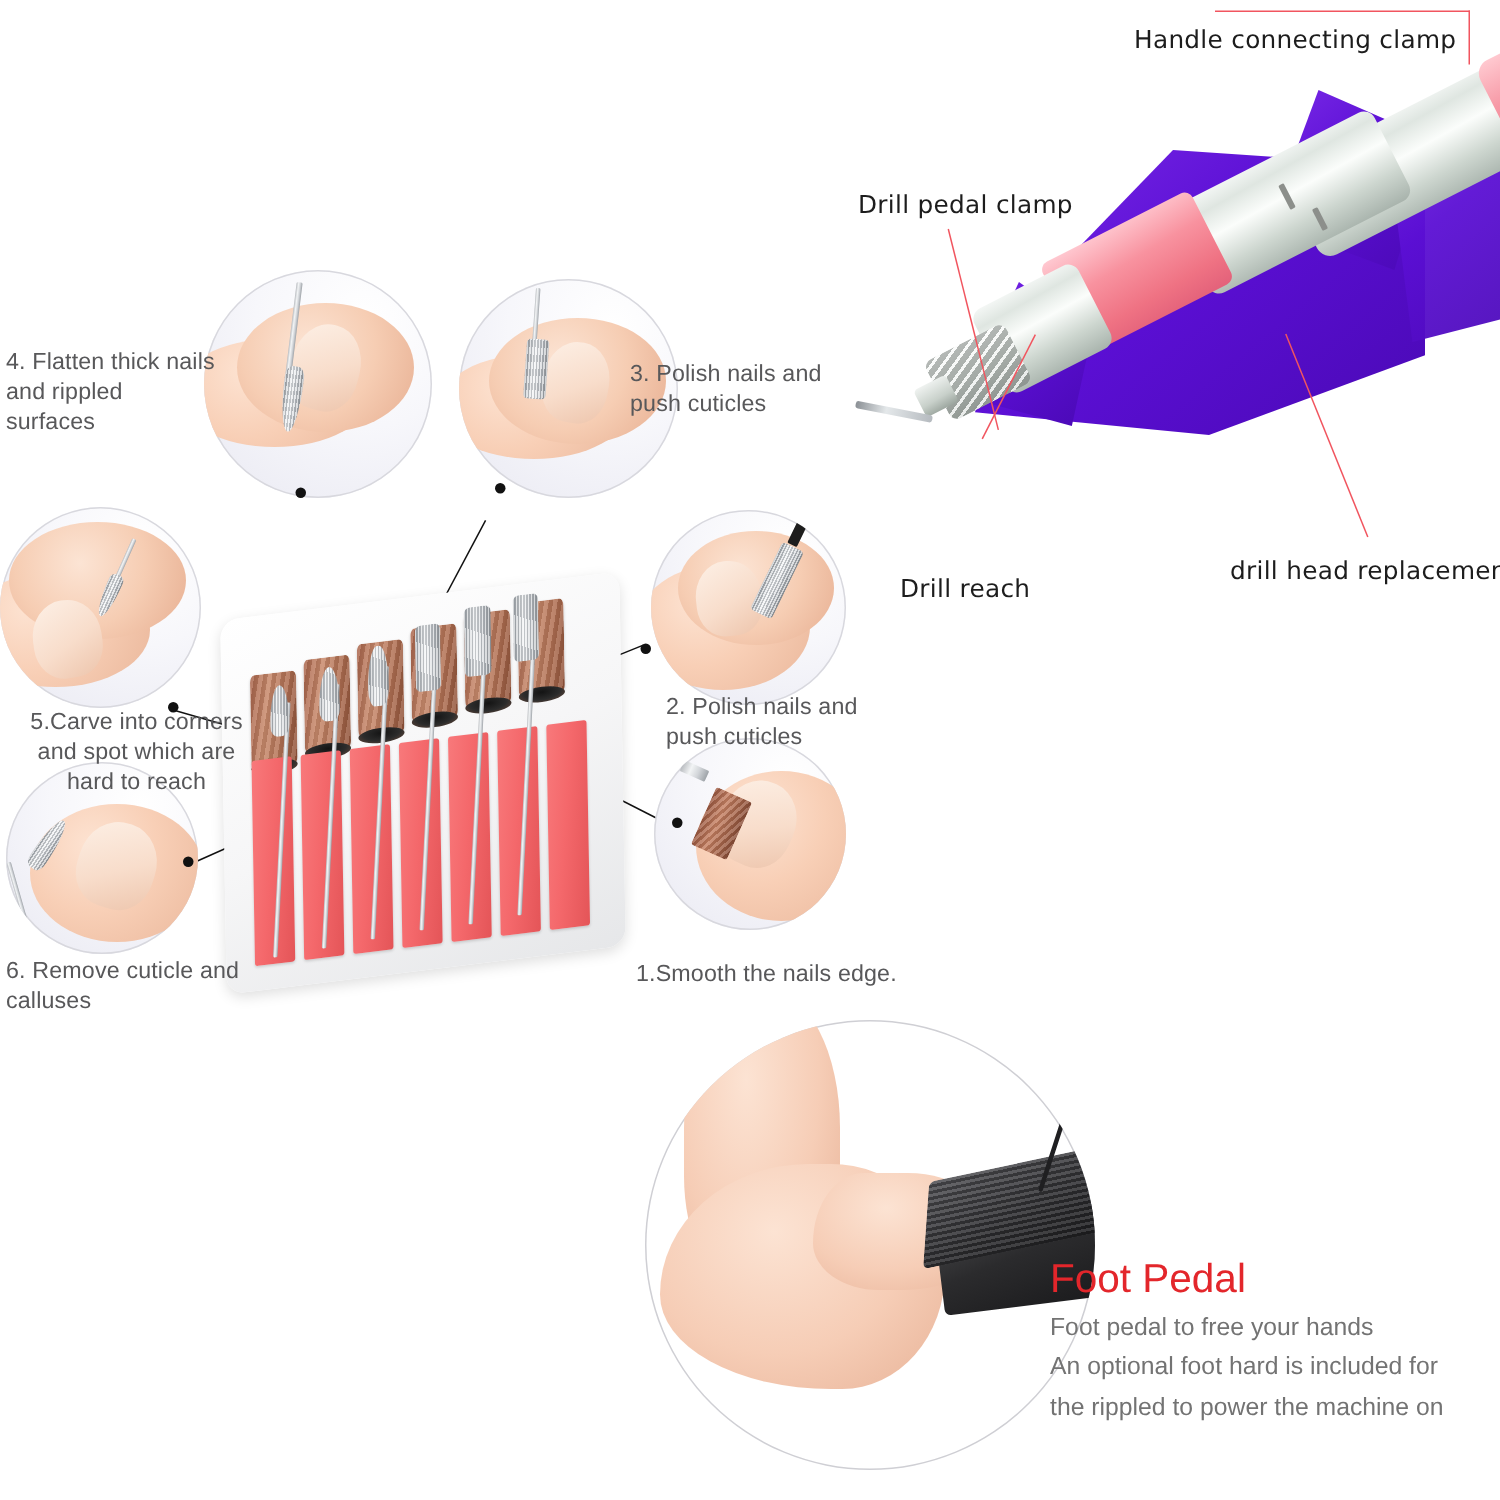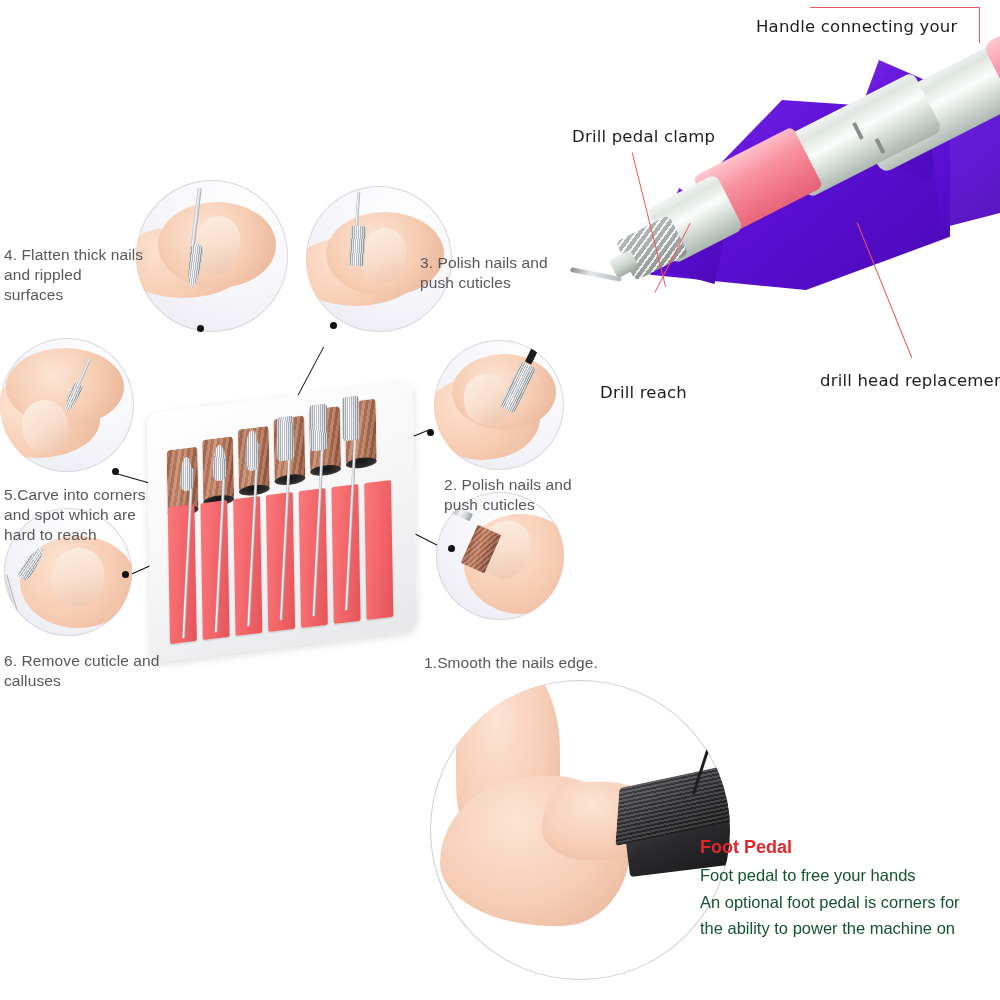--- a/index.html
+++ b/index.html
@@ -17,21 +17,20 @@
 
   
   .callout-label {
     position:absolute;
     font-family:"Liberation Sans", sans-serif;
     font-size:15.5px;
     line-height:1.28;
     color:#58585a;
     letter-spacing:0.1px;
     white-space:pre-line;
-    margin-top:13px;
   }
 
   
   .hand-label {
     position:absolute;
     font-family:"DejaVu Sans", sans-serif;
     font-size:16.5px;
     color:#1d1d1d;
     letter-spacing:0.2px;
     white-space:nowrap;
@@ -162,26 +161,26 @@
     background:
       repeating-linear-gradient(180deg, rgba(255,255,255,.10) 0 2px, rgba(0,0,0,.25) 2px 4px),
       linear-gradient(165deg,#56565a 0%,#333336 60%,#222224 100%);
     border-radius:4px;
   }
   .pedal-cord { position:absolute; background:#1f1f21; border-radius:2px; }
 
   #pedal-text { position:absolute; left:700px; top:838px; width:300px; }
   #pedal-title {
     font-family:"Liberation Sans", sans-serif;
-    font-size:18px; color:#e3262b; font-weight:700; line-height:1.1;
+    font-size:27px; color:#e3262b; font-weight:400; line-height:1.1;
     margin-bottom:4px;
   }
   .pedal-line {
     font-family:"Liberation Sans", sans-serif;
-    font-size:16.5px; color:#14532d; line-height:1.62; white-space:nowrap;
+    font-size:16.5px; color:#737373; line-height:1.62; white-space:nowrap;
   }
 </style>
 </head>
 <body>
 
 <div class="stage">
 
   <div class="abs" style="left:0;top:0;width:660px;height:690px;">
 
     <div class="leader" style="left:205px;top:330px;width:84px;transform:rotate(-76deg);"></div>
@@ -279,21 +278,21 @@
       <div class="bit-shaft" style="left:18px;top:18px;width:18px;height:8px;transform:rotate(24deg);"></div>
     </div>
     <div class="leader-dot" style="left:448px;top:545px;"></div>
 
     <div class="callout-label" style="left:4px;top:232px;width:140px;">4. Flatten thick nails
 and rippled surfaces</div>
 
     <div class="callout-label" style="left:420px;top:240px;width:150px;">3. Polish nails and
 push cuticles</div>
 
-    <div class="callout-label" style="left:4px;top:472px;width:142px;">5.Carve into corners
+    <div class="callout-label" style="left:20px;top:472px;width:142px;text-align:center;">5.Carve into corners
 and spot which are
 hard to reach</div>
 
     <div class="callout-label" style="left:444px;top:462px;width:150px;">2. Polish nails and
 push cuticles</div>
 
     <div class="callout-label" style="left:4px;top:638px;width:160px;">6. Remove cuticle and
 calluses</div>
 
     <div class="callout-label" style="left:424px;top:640px;width:210px;">1.Smooth the nails edge.</div>
@@ -344,21 +343,21 @@
 
     <div class="rline-h" style="left:250px;top:7px;width:170px;"></div>
     <div class="rline-v" style="left:419px;top:7px;height:36px;"></div>
 
     <div class="rleader" style="left:72px;top:152px;width:138px;transform:rotate(76deg);"></div>
 
     <div class="rleader" style="left:95px;top:292px;width:78px;transform:rotate(-63deg);"></div>
 
     <div class="rleader" style="left:297px;top:222px;width:146px;transform:rotate(68deg);"></div>
 
-    <div class="hand-label" style="left:196px;top:17px;">Handle connecting your</div>
+    <div class="hand-label" style="left:196px;top:17px;">Handle connecting clamp</div>
 
     <div class="hand-label" style="left:12px;top:127px;">Drill pedal clamp</div>
 
     <div class="hand-label" style="left:40px;top:383px;">Drill reach</div>
 
     <div class="hand-label" style="left:260px;top:371px;">drill head replacement</div>
   </div>
 
   <div id="pedal-bubble">
 
@@ -373,17 +372,17 @@
     <div class="foot" style="left:196px;top:118px;width:42px;height:58px;border-radius:38% 52% 52% 38%;"></div>
 
     <div class="pedal-box" style="left:196px;top:128px;width:120px;height:62px;transform:rotate(-7deg);"></div>
     <div class="pedal-top" style="left:186px;top:96px;width:126px;height:56px;transform:rotate(-12deg) skewX(-16deg);"></div>
     <div class="pedal-cord" style="left:272px;top:50px;width:3px;height:66px;transform:rotate(18deg);"></div>
   </div>
 
   <div id="pedal-text">
     <div id="pedal-title">Foot Pedal</div>
     <div class="pedal-line">Foot pedal to free your hands</div>
-    <div class="pedal-line">An optional foot pedal is corners for</div>
-    <div class="pedal-line">the ability to power the machine on</div>
+    <div class="pedal-line">An optional foot hard is included for</div>
+    <div class="pedal-line">the rippled to power the machine on</div>
   </div>
 
 </div>
 
 </body></html>

